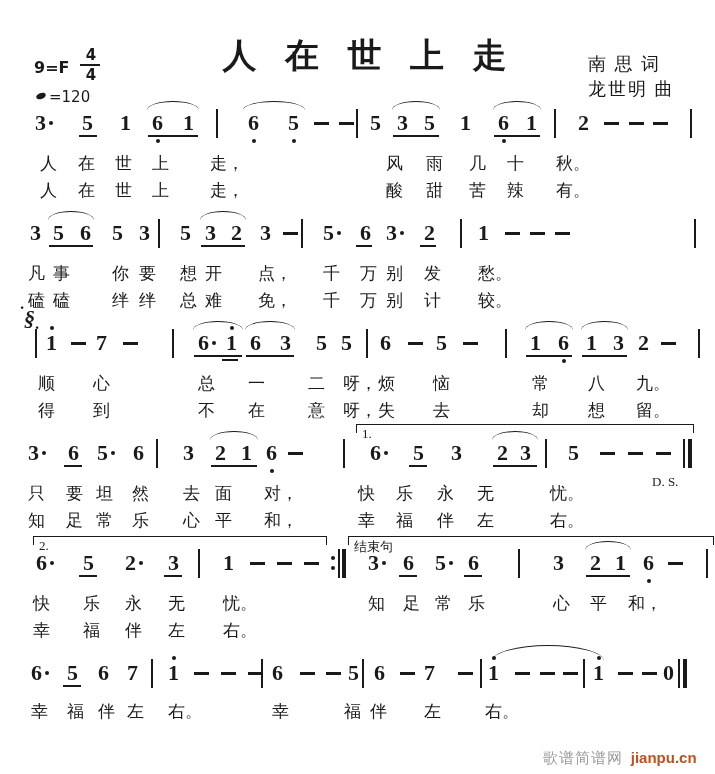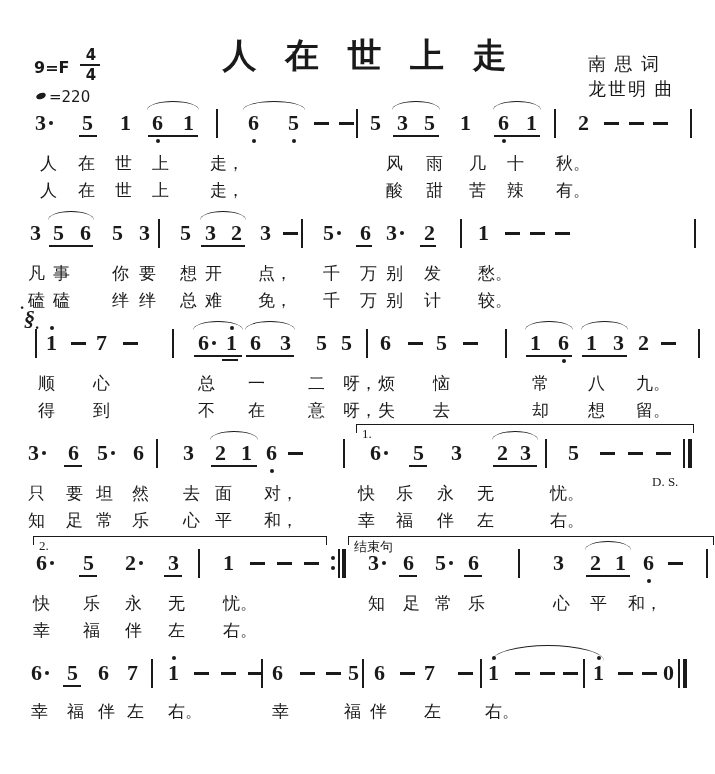--- a/index.html
+++ b/index.html
@@ -44,21 +44,21 @@
 <body>
 
 <div id="stage">
   <div class="title">人 在 世 上 走</div>
 
   <div class="keysig">9=F</div>
   <div class="ts ts-num">4</div>
   <div class="ts-line"></div>
   <div class="ts ts-den">4</div>
   <div class="tempo-note"></div>
-  <div class="tempo">=220</div>
+  <div class="tempo">=120</div>
 
   <div class="credit credit1">南  思 词</div>
   <div class="credit credit2">龙世明 曲</div>
 
   <div id="score">
       <div class="nt" style="left: 35px; top: 112px;">3</div>
       <div class="dot" style="left: 49px; top: 121px;"></div>
       <div class="nt" style="left: 82px; top: 112px;">5</div>
       <div class="nt" style="left: 120px; top: 112px;">1</div>
       <div class="nt" style="left: 152px; top: 112px;">6</div>
@@ -386,13 +386,17 @@
       <div class="ly" style="left: 98px; top: 703px;">伴</div>
       <div class="ly" style="left: 127px; top: 703px;">左</div>
       <div class="ly" style="left: 168px; top: 703px;">右。</div>
       <div class="ly" style="left: 272px; top: 703px;">幸</div>
       <div class="ly" style="left: 344px; top: 703px;">福</div>
       <div class="ly" style="left: 370px; top: 703px;">伴</div>
       <div class="ly" style="left: 424px; top: 703px;">左</div>
       <div class="ly" style="left: 485px; top: 703px;">右。</div>
     </div>
 
+  <div class="wm">
+    <span class="site" style="color: rgb(155, 155, 155);">歌谱简谱网</span>
+    <span class="domain" style="color: rgb(192, 81, 29);">jianpu.cn</span>
+  </div>
 </div>
 
 </body></html>

